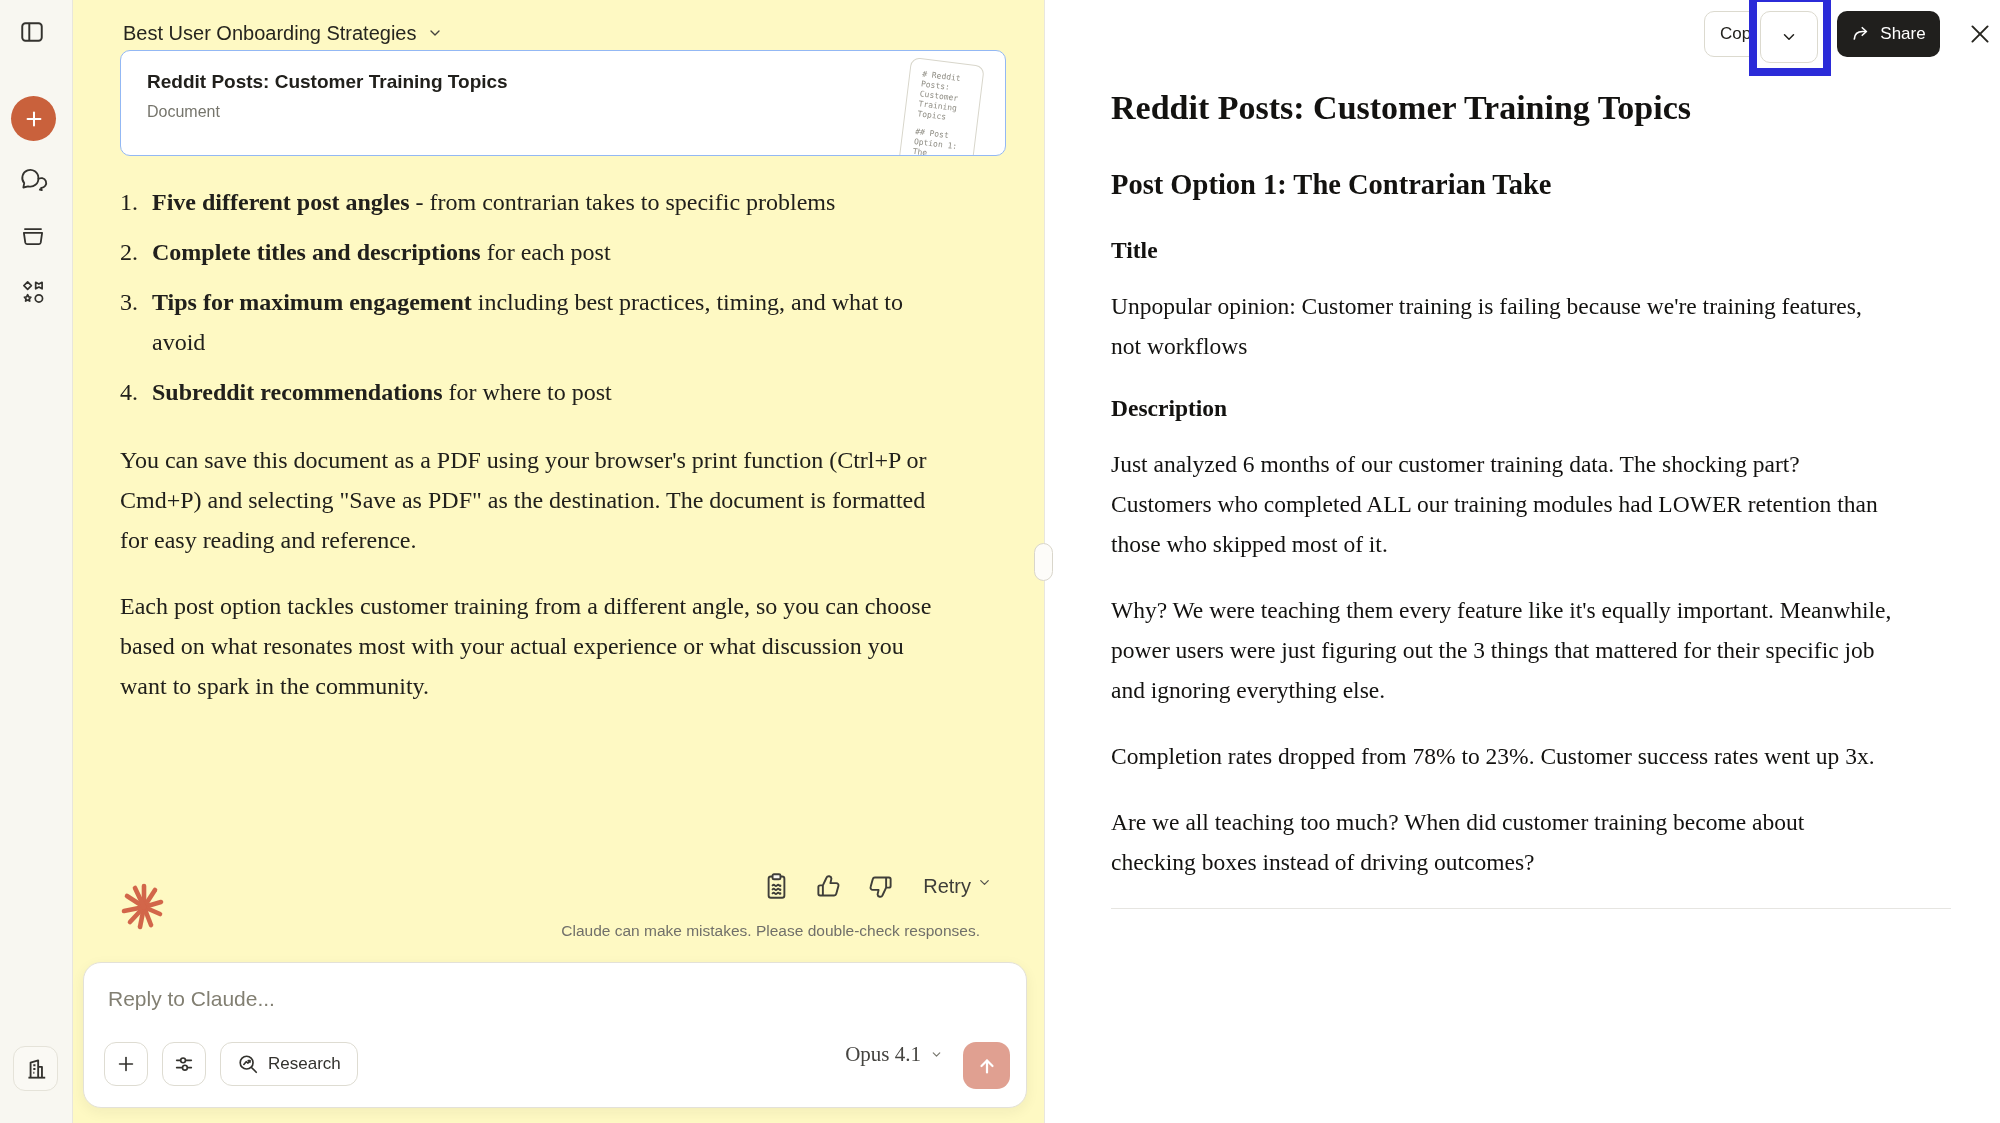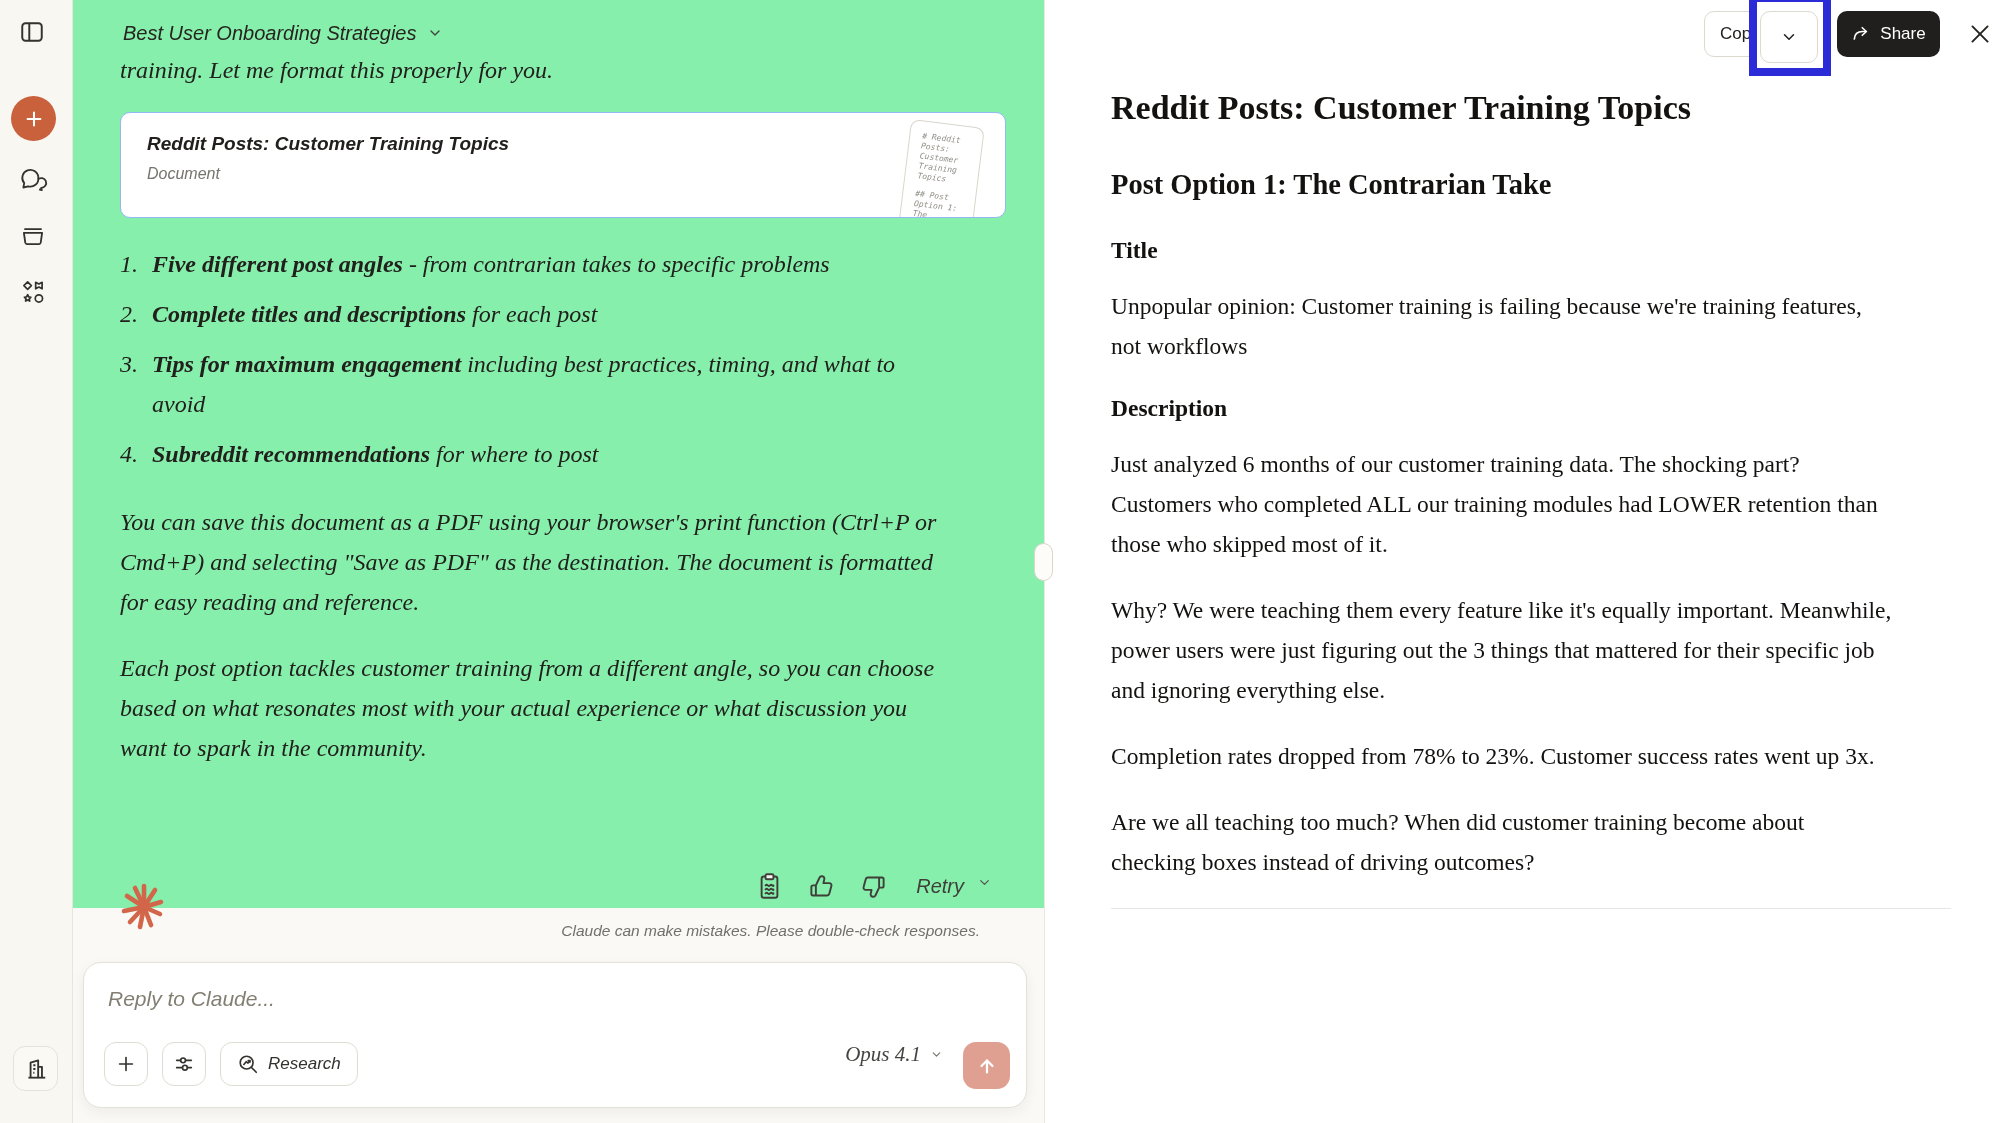--- a/index.html
+++ b/index.html
@@ -12,21 +12,21 @@
              background:#F8F7F1; border-right:1px solid #E8E6DC; }
   .sb-icon { position:absolute; display:flex; align-items:center; justify-content:center; cursor:pointer; }
   .sb-toggle { left:17px; top:17px; width:30px; height:30px; }
   .sb-plus { left:11px; top:96px; width:45px; height:45px; border-radius:50%; background:#C9613C; }
   .sb-chats { left:16px; top:163px; width:34px; height:34px; }
   .sb-tray  { left:16px; top:219px; width:34px; height:34px; }
   .sb-shapes{ left:16px; top:275px; width:34px; height:34px; }
   .sb-org { left:13px; top:1046px; width:45px; height:45px; border:1px solid #E5E3D9; border-radius:12px; background:#FAF9F4; }
 
   
-  .chat-panel { position:absolute; left:73px; top:0; width:971px; height:908px; background:#86efac;font-style:italic; }
+  .chat-panel { position:absolute; left:73px; top:0; width:971px; height:1123px; background:#fef9c3; }
   .chat-header { position:absolute; left:50px; top:16px; height:34px; display:flex; align-items:center; gap:10px; cursor:pointer; }
   .chat-title { font-size:20px; font-weight:500; color:#26251F; }
 
   .chat-content { position:absolute; left:47px; top:50px; width:886px; }
   .msg-p { font-family:"Liberation Serif","DejaVu Serif",serif; font-size:24px; line-height:40px; color:#21201C; width:832px; }
   .partial-line { margin-bottom:22px; }
 
   .doc-card { position:relative; width:886px; height:106px; background:#FFFFFF;
               border:1.5px solid #93B8F4; border-radius:10px; margin-bottom:26px; overflow:hidden; cursor:pointer; }
   .doc-card-title { position:absolute; left:26px; top:20px; font-size:19px; font-weight:600; color:#21201C; }
@@ -40,21 +40,21 @@
   .msg-body .msg-p { margin-bottom:26px; }
   .num-list { margin-bottom:28px; }
   .num-item { display:flex; width:862px; margin-bottom:10px; }
   .num-item .num { font-family:"Liberation Serif","DejaVu Serif",serif; font-size:24px; line-height:40px; width:32px; flex:none; color:#21201C; }
   .num-item .itxt { font-family:"Liberation Serif","DejaVu Serif",serif; font-size:24px; line-height:40px; color:#21201C; width:800px; }
   .num-item b { font-weight:700; }
 
   .msg-logo { position:absolute; left:47px; top:883px; width:48px; height:48px; }
   .msg-actions { position:absolute; right:52px; top:866px; display:flex; align-items:center; gap:18px; }
   .act-btn { width:34px; height:40px; display:flex; align-items:center; justify-content:center; cursor:pointer; border-radius:8px; }
-  .retry-btn { display:flex; align-items:flex-start; gap:13px; cursor:pointer; margin-left:8px; }
+  .retry-btn { display:flex; align-items:flex-start; gap:6px; cursor:pointer; margin-left:8px; }
   .retry-label { font-size:20px; color:#3F3E39; }
   .disclaimer { position:absolute; right:64px; top:922px; font-size:15.5px; color:#71706A; }
 
   
   .composer { position:absolute; left:10px; top:962px; width:944px; height:146px; background:#FFFFFF;
               border:1px solid #E3E1D8; border-radius:18px; box-shadow:0 4px 14px rgba(40,38,30,.06); }
   .composer-input { position:absolute; left:24px; top:24px; width:700px; font-size:21px; color:#827F72; cursor:text; }
   .composer-row { position:absolute; left:20px; right:16px; bottom:18px; display:flex; align-items:flex-start; }
   .c-btn { width:44px; height:44px; border:1px solid #DEDCD2; border-radius:12px; background:#FFFFFF;
            display:flex; align-items:center; justify-content:center; cursor:pointer; margin-right:14px; }
@@ -166,21 +166,20 @@
       <span class="chat-title">Best User Onboarding Strategies</span>
       <span>
         <svg width="16" height="16" viewBox="0 0 24 24" fill="none" stroke="#44433E" stroke-width="2" stroke-linecap="round" stroke-linejoin="round">
             <polyline points="6 9 12 15 18 9"></polyline>
           </svg>
       </span>
     </div>
 
     <div class="chat-content">
 
-      <div class="msg-p partial-line">training. Let me format this properly for you.</div>
 
       <div class="doc-card">
         <div class="doc-card-title">Reddit Posts: Customer Training Topics</div>
         <div class="doc-card-sub">Document</div>
         <div class="doc-thumb">
           <div class="tb"># Reddit Posts: Customer Training Topics</div>
           <div class="tb">## Post Option 1: The Contrarian Take</div>
         </div>
       </div>
 

